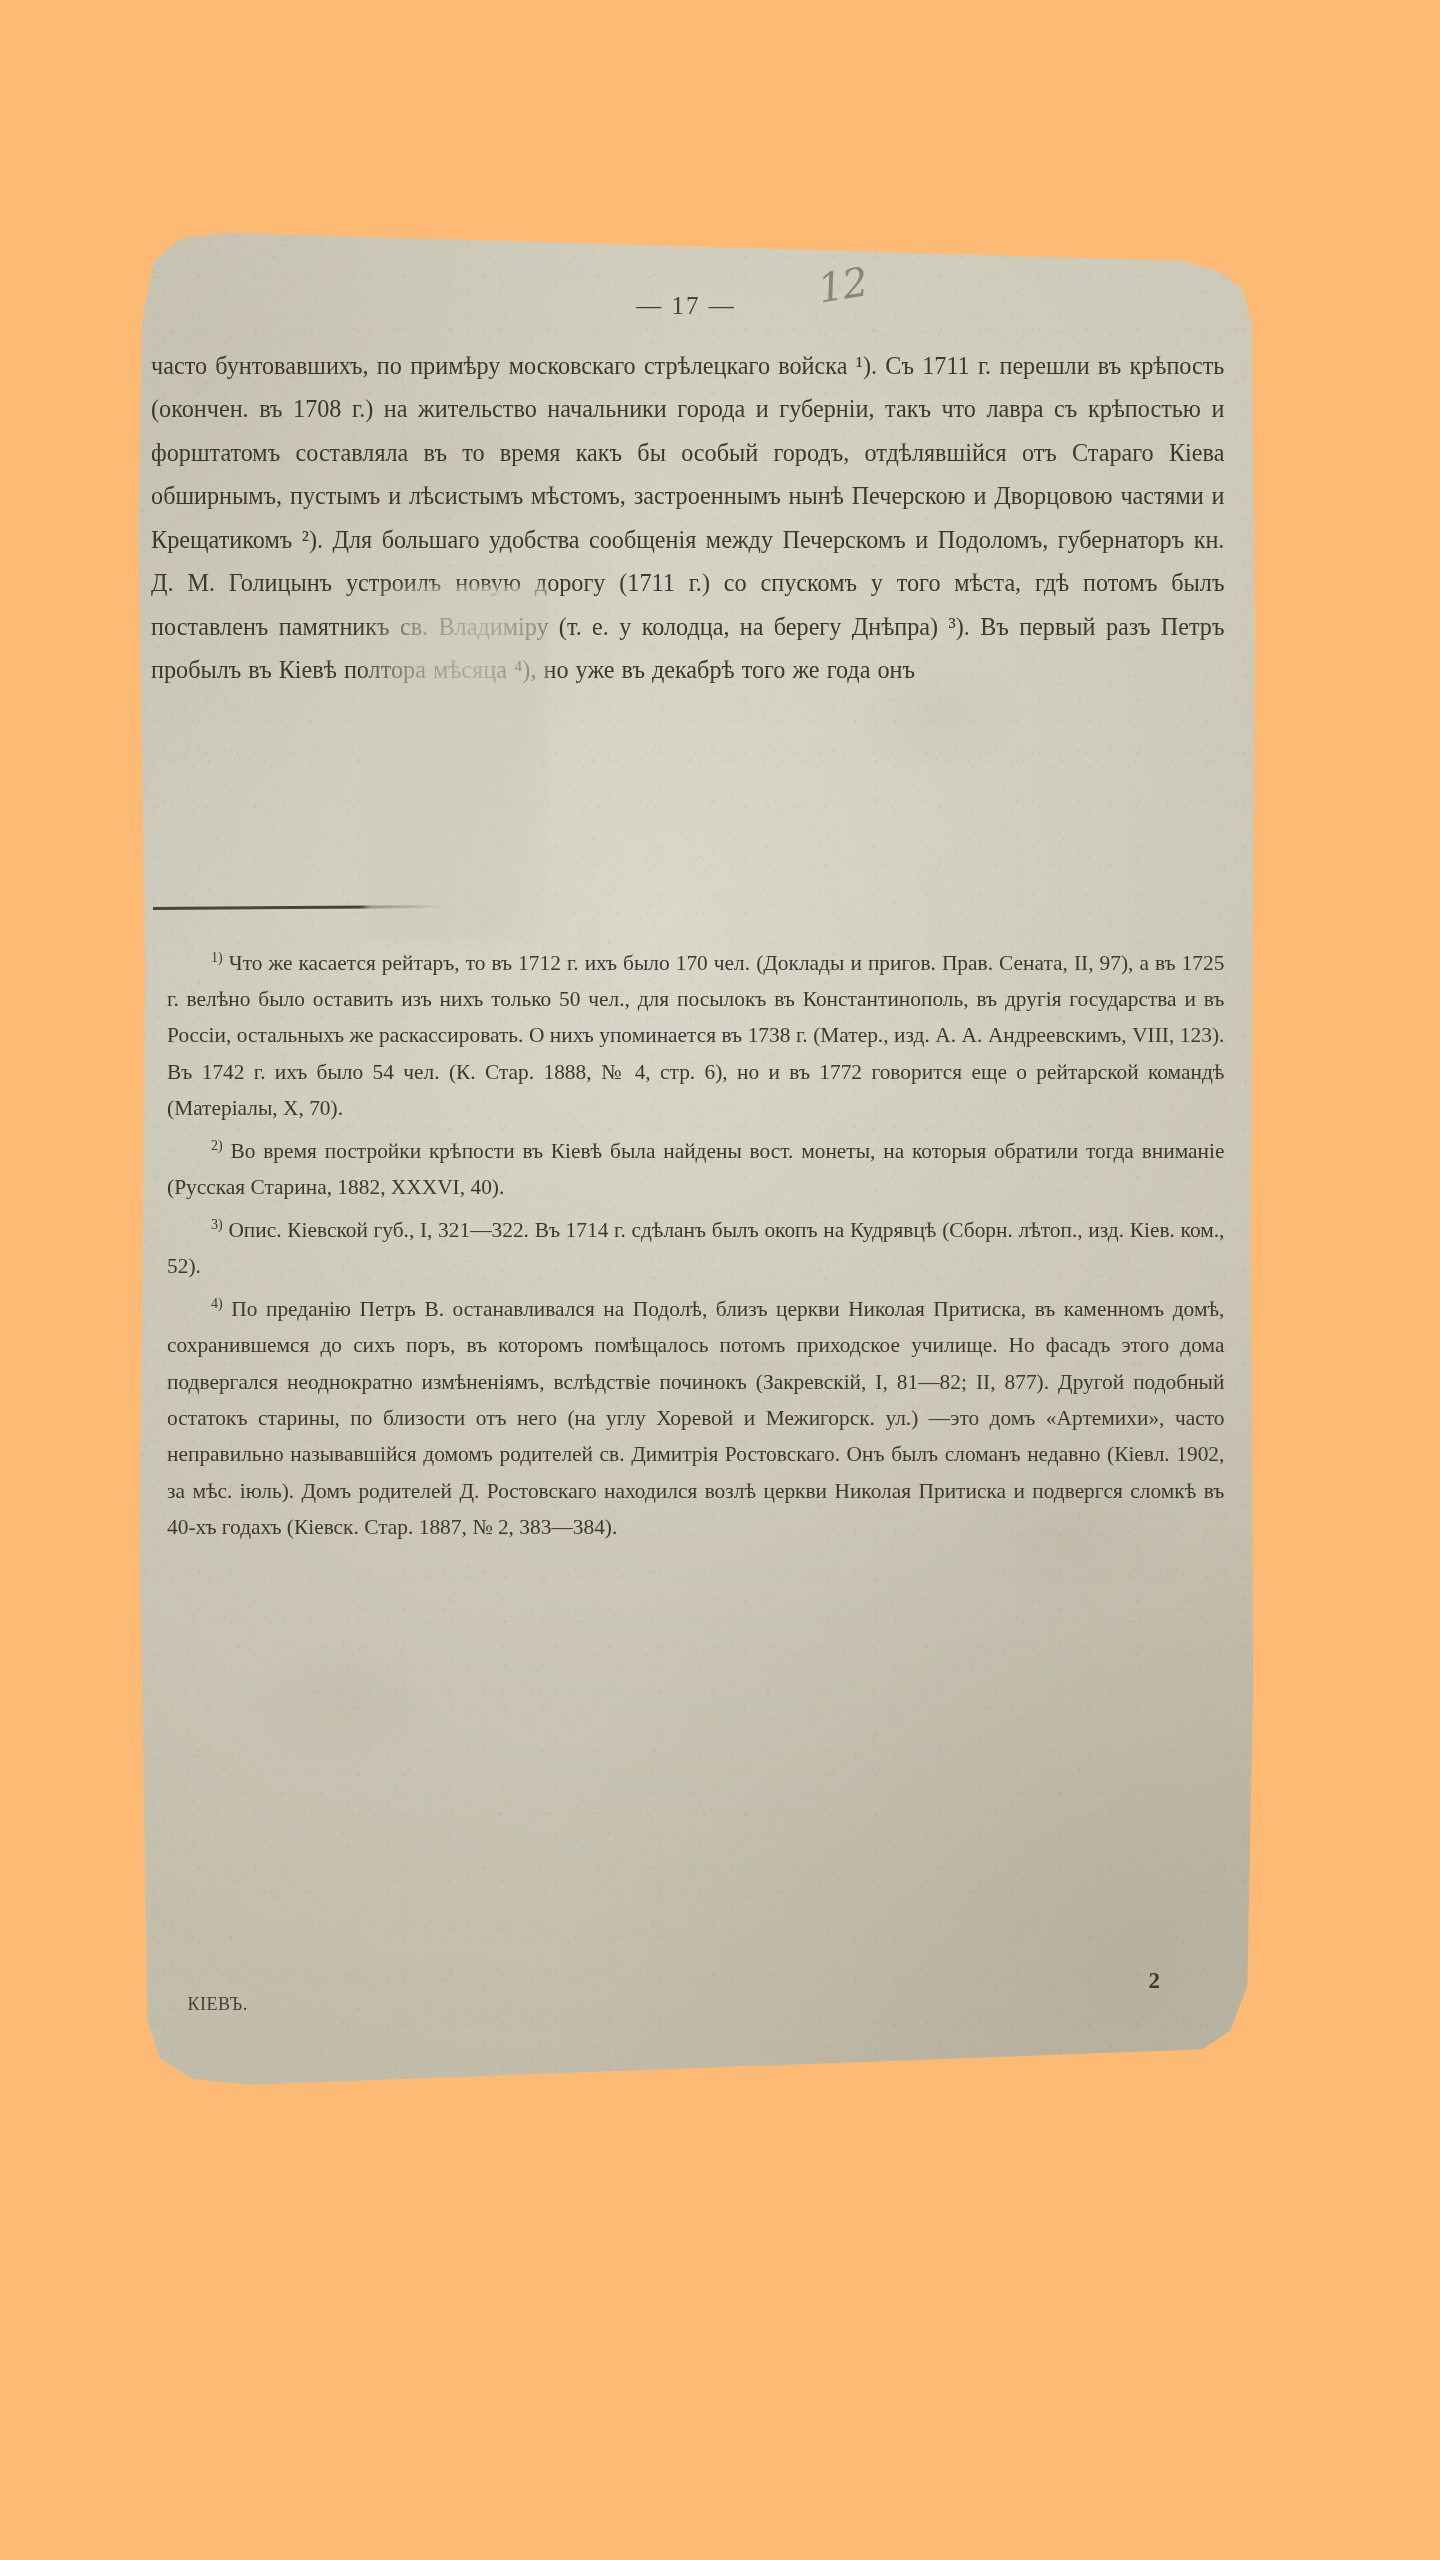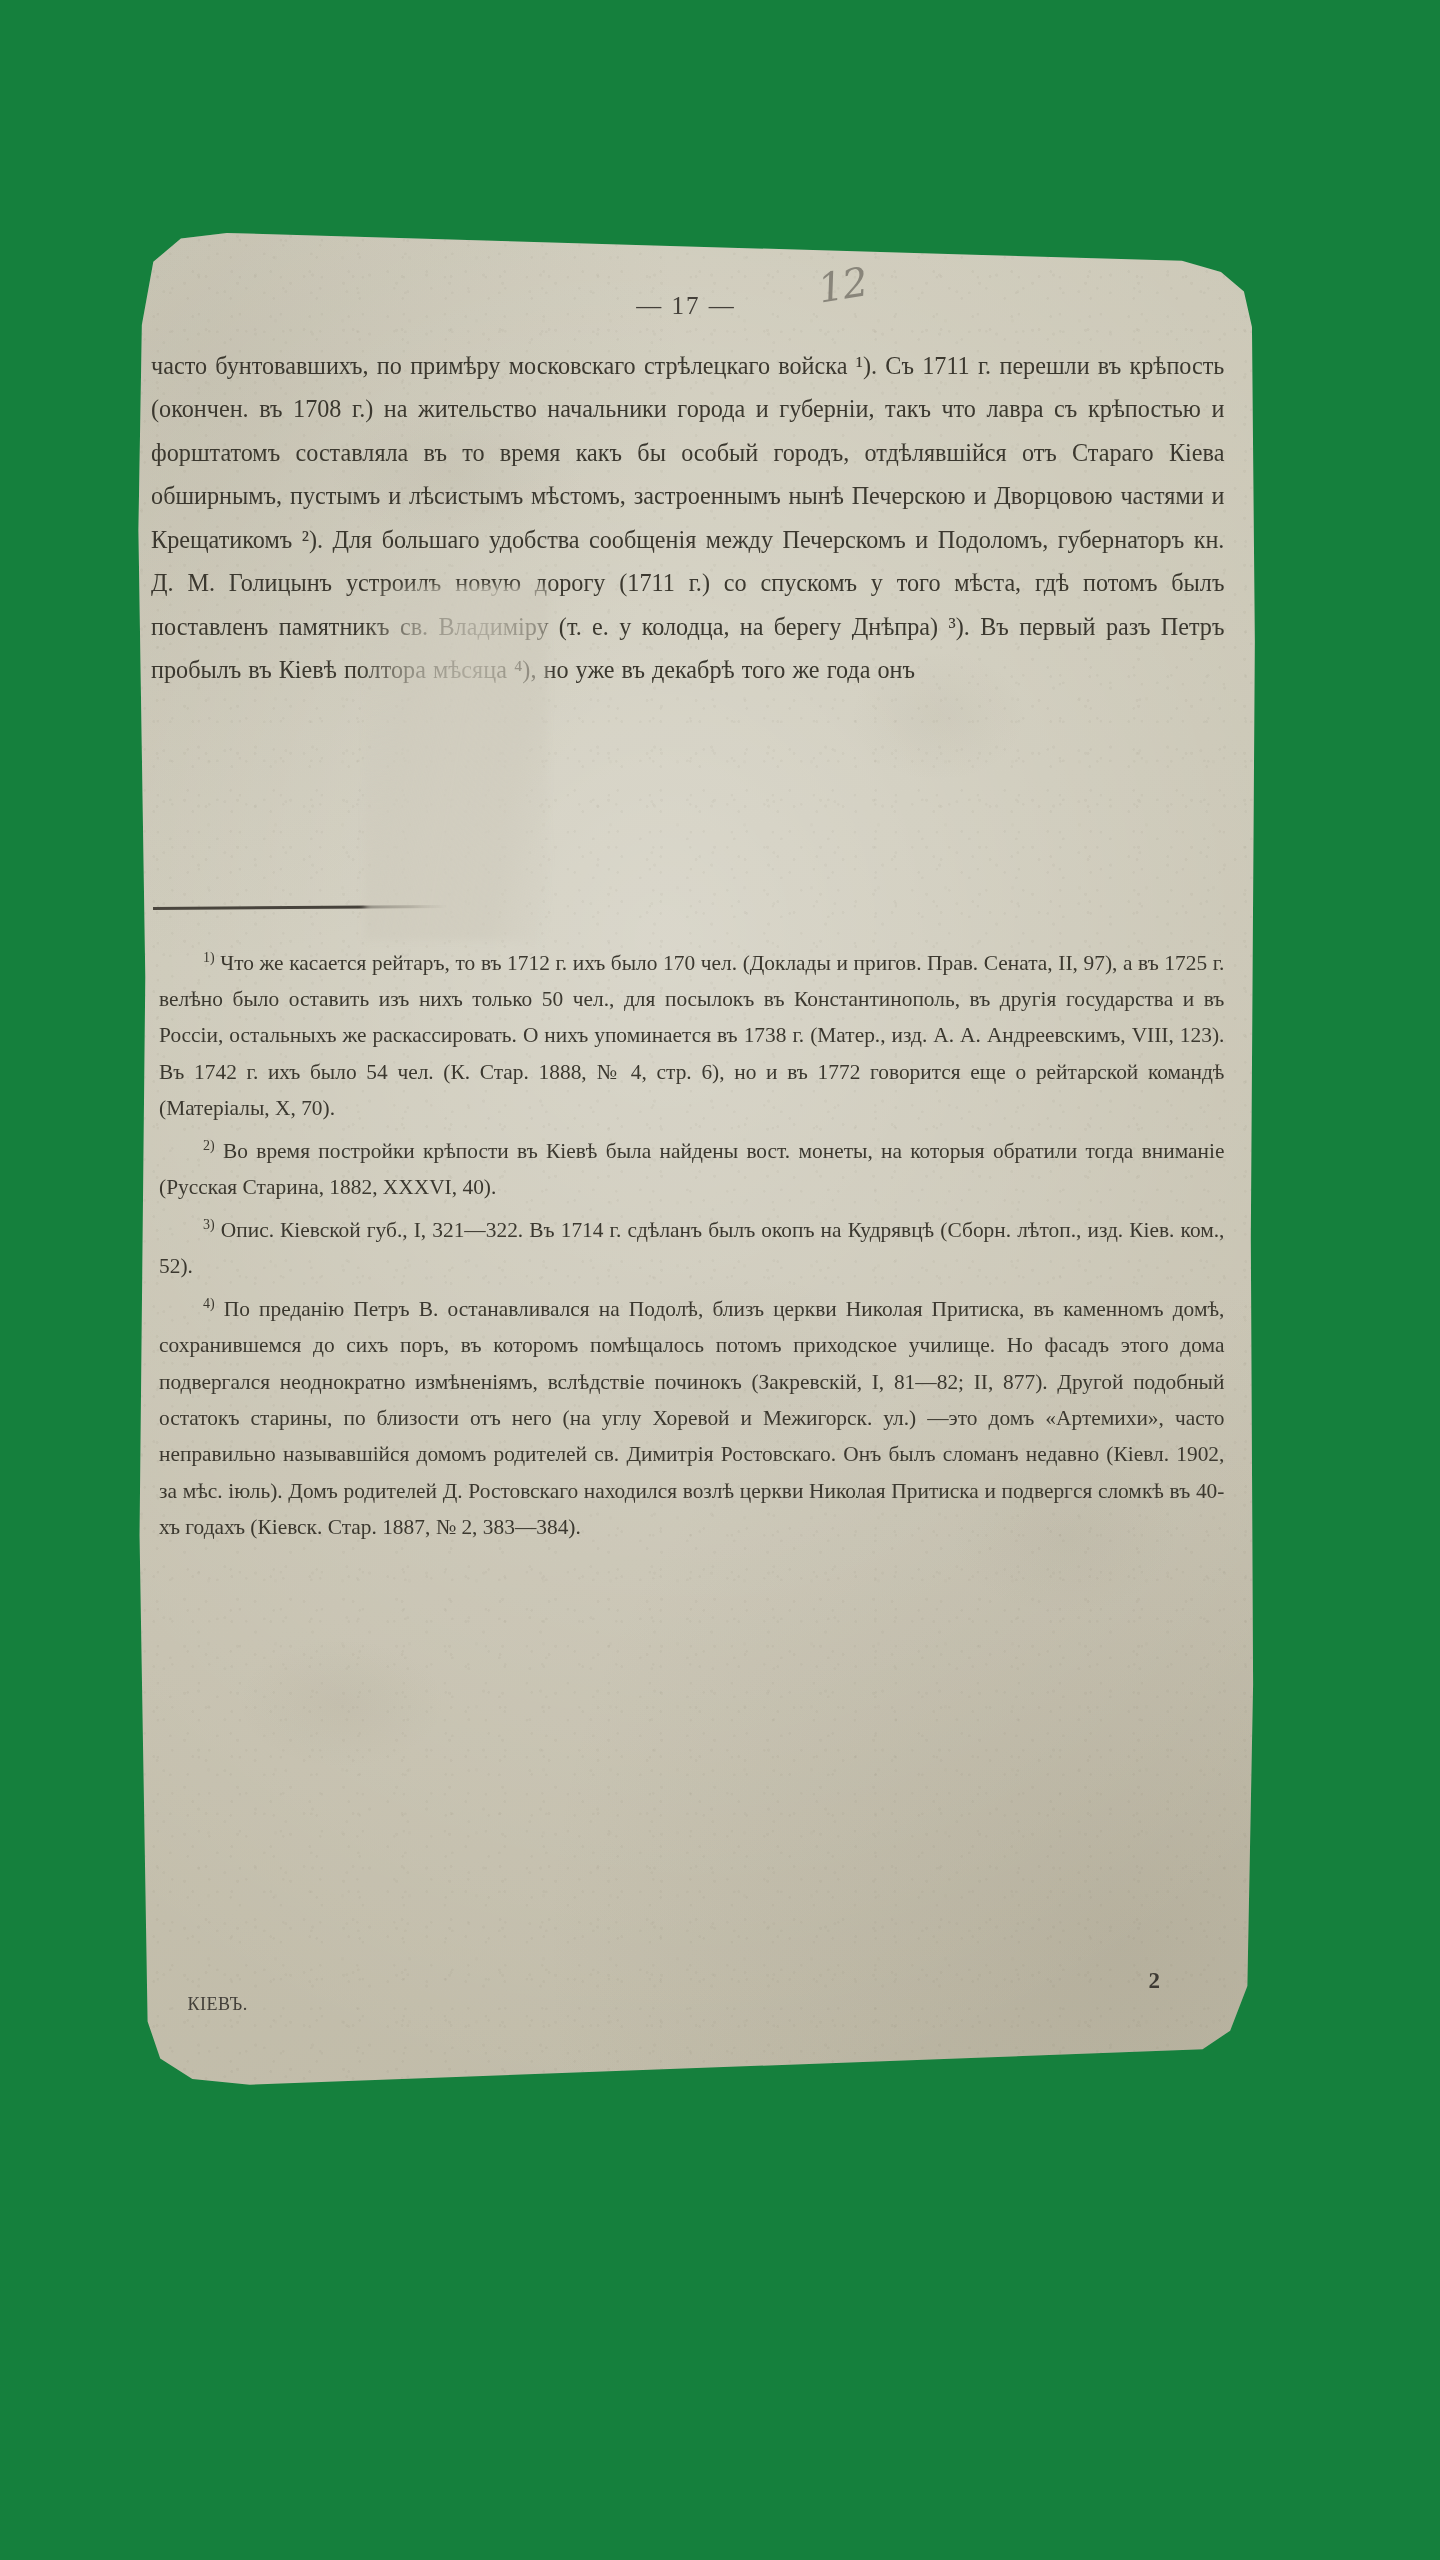--- a/index.html
+++ b/index.html
@@ -14,21 +14,21 @@
     height: 2560px;
     position: relative;
     overflow: hidden;
     font-family: "Liberation Serif", "DejaVu Serif", serif;
   }
 
   
   #scan-stage {
     position: absolute;
     inset: 0;
-    background: #15803d;
+    background: #fdba74;
   }
 
   #paper-sheet {
     position: absolute;
     left: 112px;
     top: 232px;
     width: 1148px;
     height: 1862px;
     background:
       radial-gradient(ellipse 120% 90% at 48% 38%,
@@ -175,21 +175,21 @@
     top: 38.0%;
     width: 93.5%;
     font-size: 21.4px;
     line-height: 36.4px;
     text-align: justify;
     text-align-last: left;
     color: #3b382f;
   }
 
   .footnote {
-    margin: 0 0 1px 8px;
+    margin: 0 0 1px 16px;
     text-indent: 44px;
   }
 
   .fn-marker {
     font-size: 14px;
     vertical-align: super;
     letter-spacing: 0;
   }
 
   

